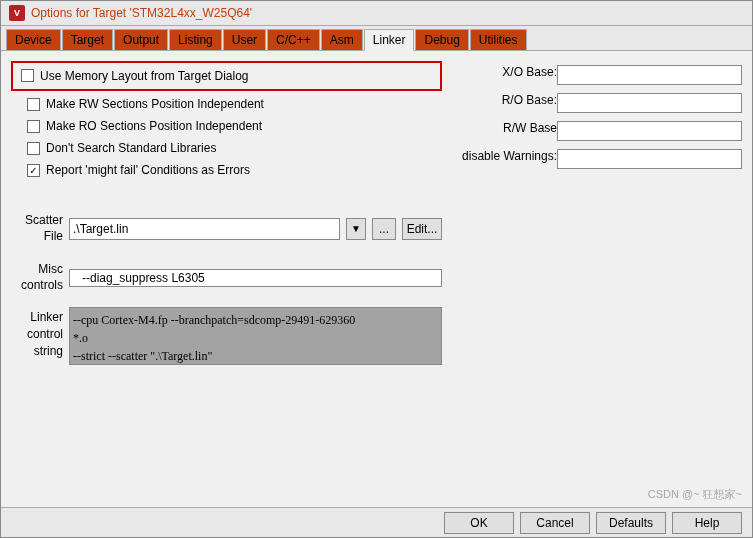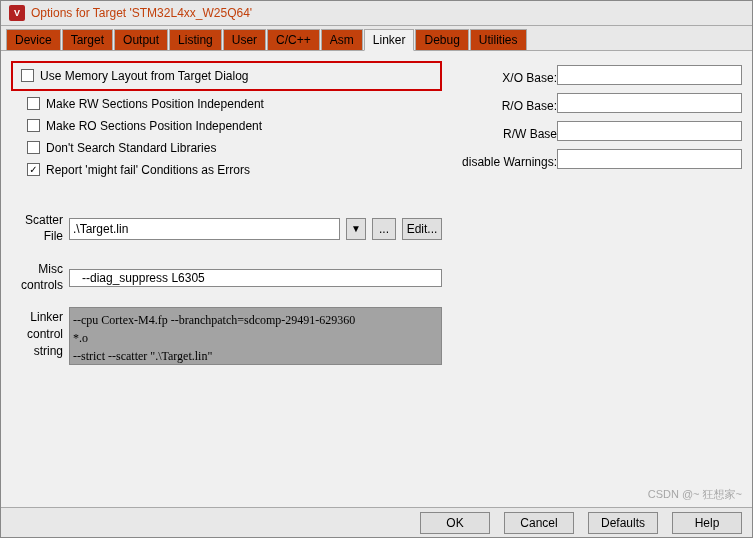--- a/index.html
+++ b/index.html
@@ -60,21 +60,21 @@
     .checkbox-group-outlined {
       border: 2px solid #c00;
       padding: 6px 8px;
       display: flex;
       align-items: flex-start;
       gap: 6px;
       background: #f0f0f0;
     }
     .checkbox-item {
       display: flex;
-      align-items: flex-start;
+      align-items: center;
       gap: 6px;
       padding: 2px 0 2px 16px;
     }
     .checkbox {
       width: 13px;
       height: 13px;
       border: 1px solid #666;
       background: white;
       display: inline-flex;
       align-items: center;
@@ -82,21 +82,21 @@
       flex-shrink: 0;
       cursor: pointer;
     }
     .checkbox.checked::after {
       content: '✓';
       font-size: 10px;
       color: #000;
     }
     .field-row {
       display: flex;
-      align-items: flex-end;
+      align-items: flex-start;
       margin-bottom: 2px;
     }
     .field-label {
       width: 105px;
       text-align: right;
       font-size: 12px;
     }
     .field-input {
       flex: 1;
       height: 20px;
@@ -265,21 +265,21 @@
 
       <div class="field-row">
         <span class="field-label">disable Warnings:</span>
         <input type="text" class="field-input" style="width: 150px; height: 20px; border: 1px solid rgb(136, 136, 136); background: white; padding: 0px 3px; font-size: 12px;">
       </div>
 
     </div>
 
   </div>
 
-  <div style="position:absolute; bottom:0; left:0; right:0; height:30px; background:#e8e8e8; border-top:1px solid #aaa; display:flex; align-items:center; justify-content:flex-end; padding:0 10px; gap:14px;">
+  <div style="position:absolute; bottom:0; left:0; right:0; height:30px; background:#e8e8e8; border-top:1px solid #aaa; display:flex; align-items:center; justify-content:flex-end; padding:0 10px; gap:6px;">
     <div class="bottom-btn">OK</div>
     <div class="bottom-btn">Cancel</div>
     <div class="bottom-btn">Defaults</div>
     <div class="bottom-btn">Help</div>
   </div>
 
   <div class="watermark">CSDN @~ 狂想家~</div>
 
 </div>
 

